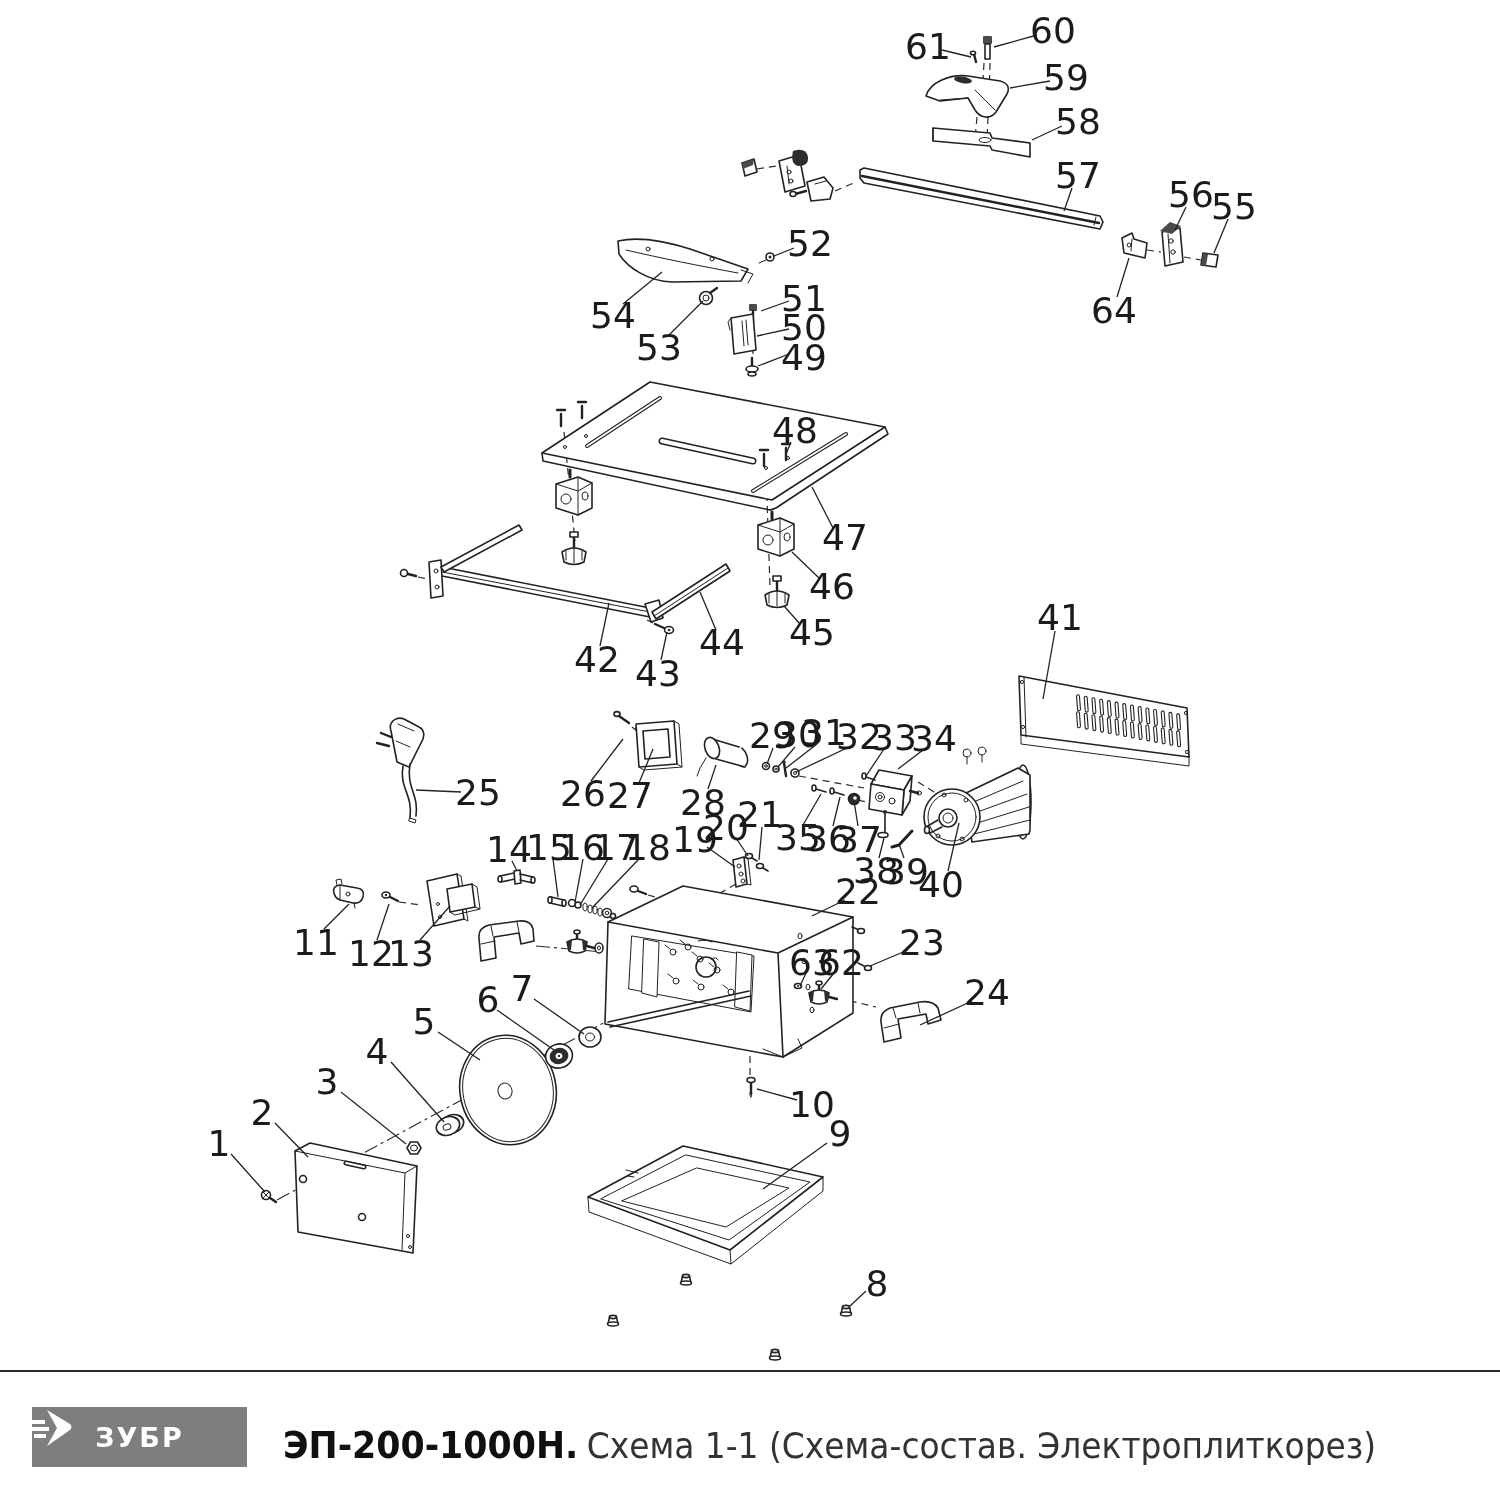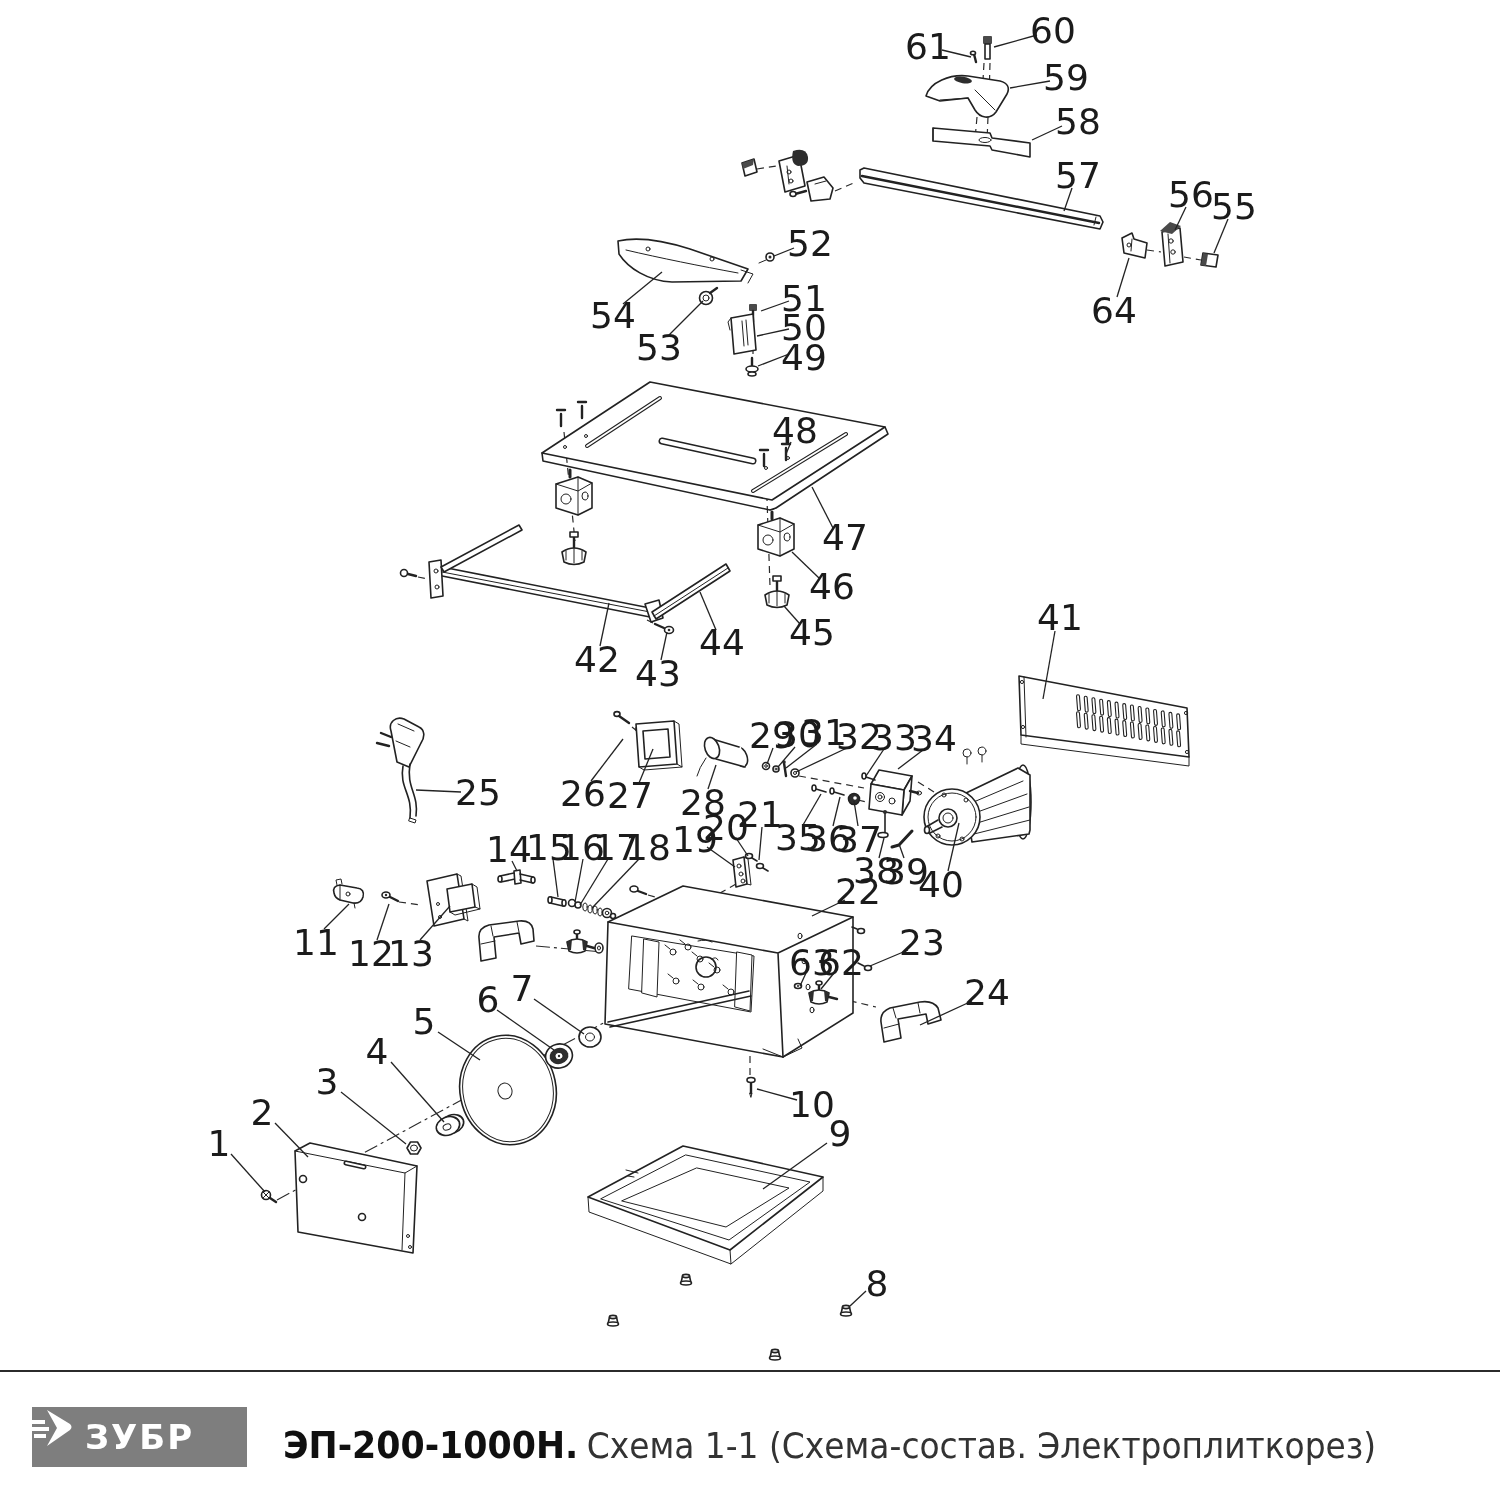--- a/index.html
+++ b/index.html
@@ -16,21 +16,21 @@
   .dash{stroke:#2a2a2a;stroke-width:1.2;fill:none;stroke-dasharray:7 5;}
   .ddot{stroke:#2a2a2a;stroke-width:1.1;fill:none;stroke-dasharray:14 4 3 4;}
   .leader{stroke:#232323;stroke-width:1.3;}
   .part-label{font-family:"DejaVu Sans",sans-serif;font-size:36px;fill:#1b1b1b;
               text-anchor:middle;}
   .slot-o{stroke:#222;stroke-width:4;stroke-linecap:round;}
   .slot-i{stroke:#fff;stroke-width:1.8;stroke-linecap:round;}
   .sep{position:absolute;left:0;top:1370px;width:1500px;border-top:2px solid #2b2b2b;}
   .logo{position:absolute;left:32px;top:1407px;width:215px;height:60px;background:#7e7e7e;
         display:flex;align-items:center;justify-content:center;gap:7px;}
-  .logo-text{color:#fff;font-weight:bold;font-size:34px;letter-spacing:2px;line-height:1;}
+  .logo-text{color:#fff;font-weight:bold;font-size:27px;letter-spacing:2px;line-height:1;}
   .title{position:absolute;left:283px;top:1424px;white-space:nowrap;
          transform:scaleX(0.94);transform-origin:left top;}
   .model{font-size:37px;font-weight:bold;color:#101010;}
   .subtitle{font-size:35px;color:#333;margin-left:9px;font-weight:normal;}
 </style>
 </head>
 <body>
 
 <svg width="1500" height="1370" viewBox="0 0 1500 1370">
 

